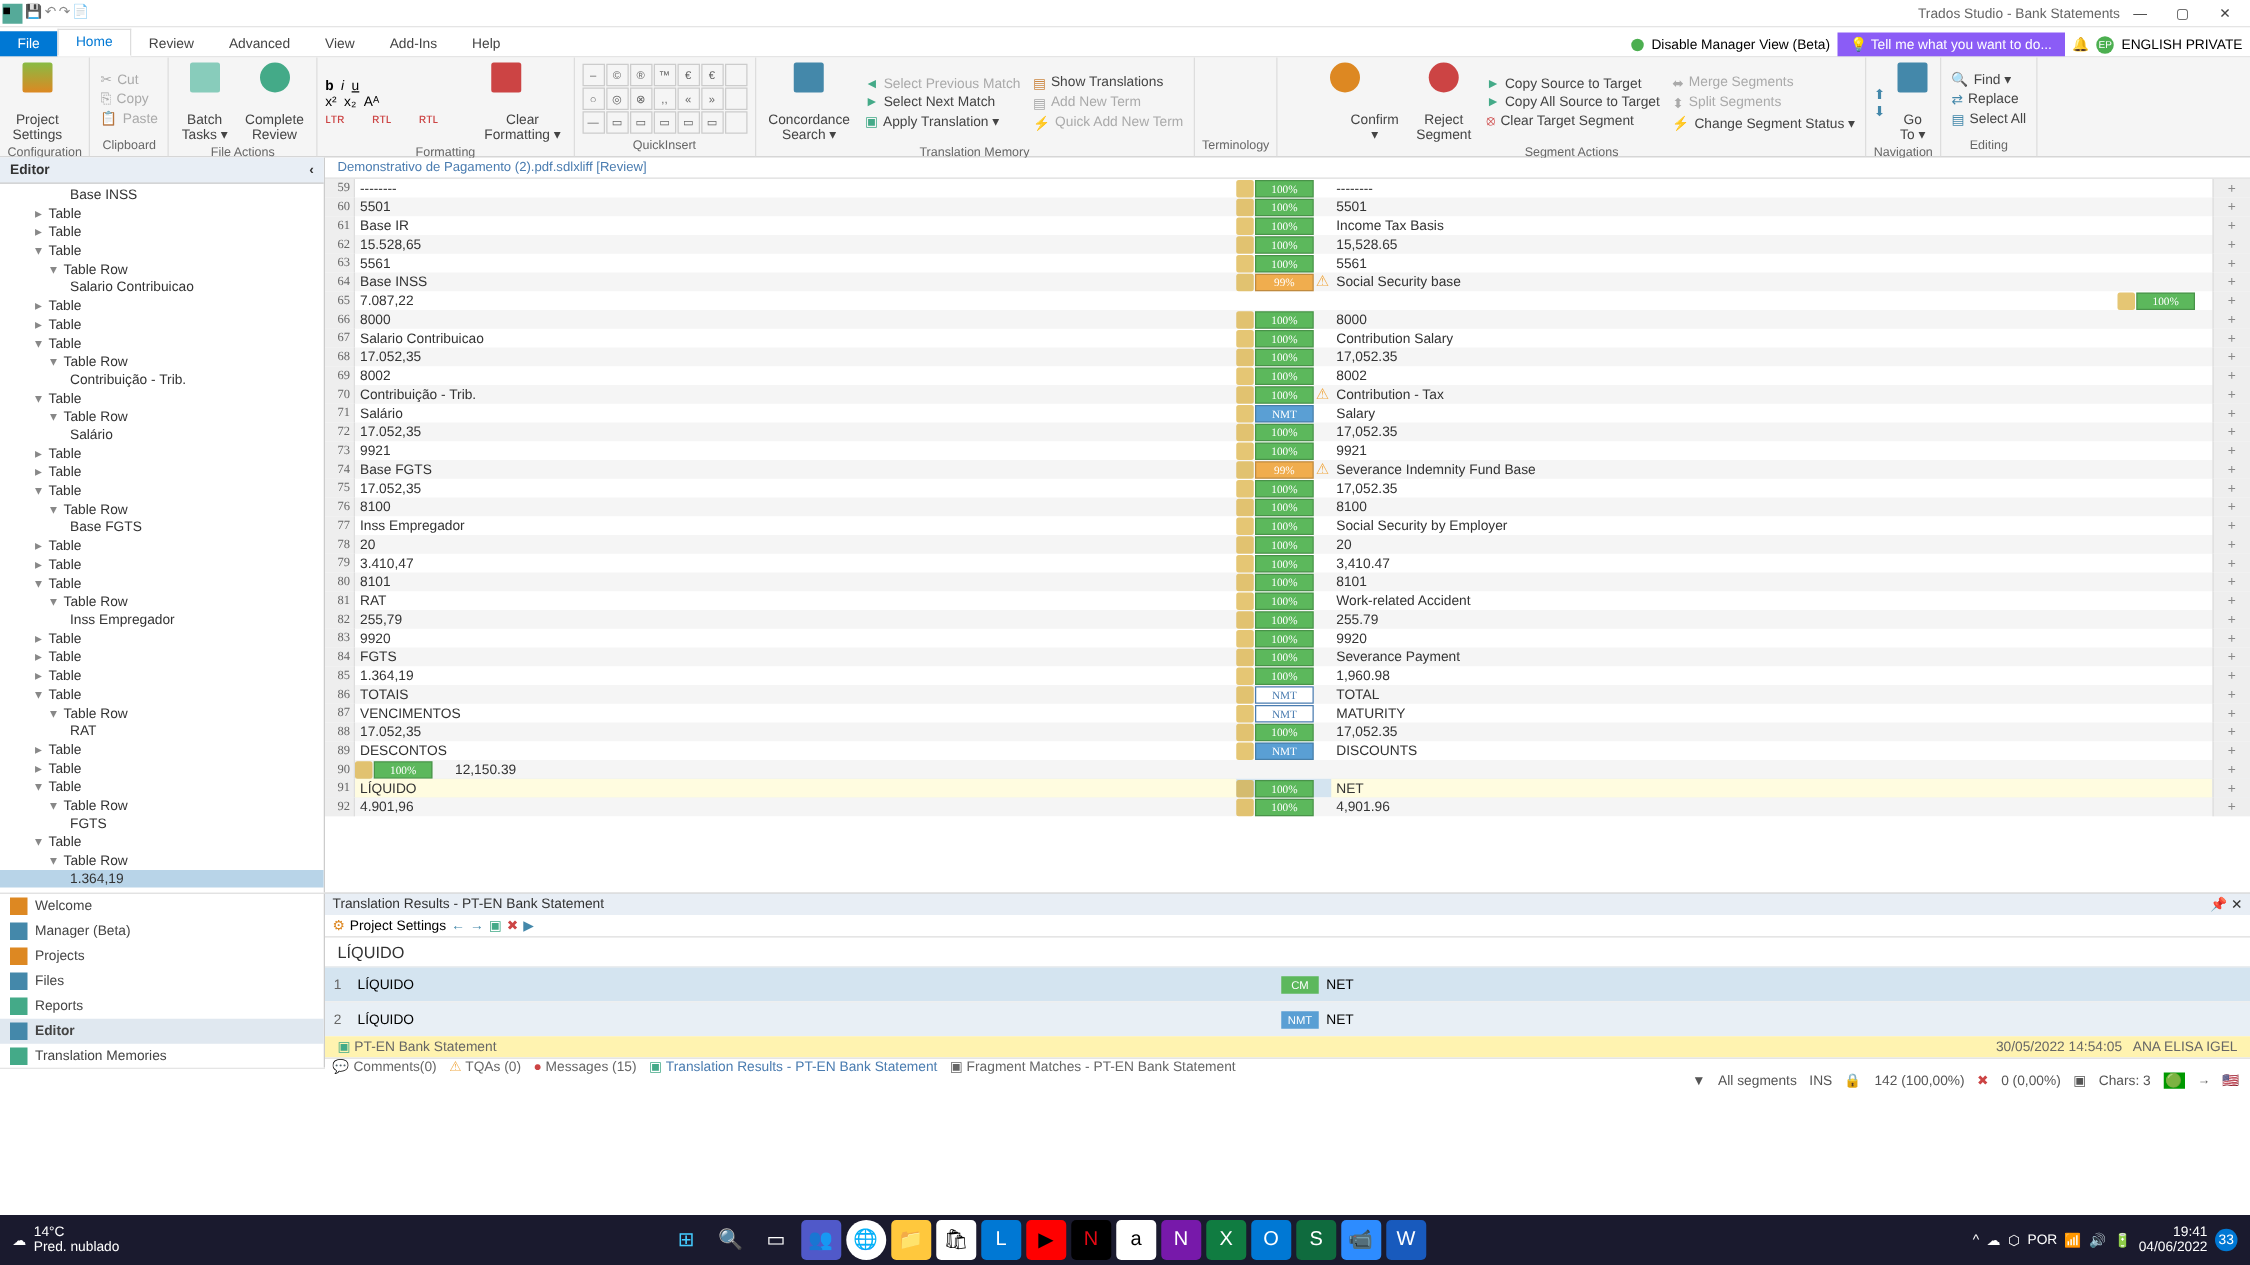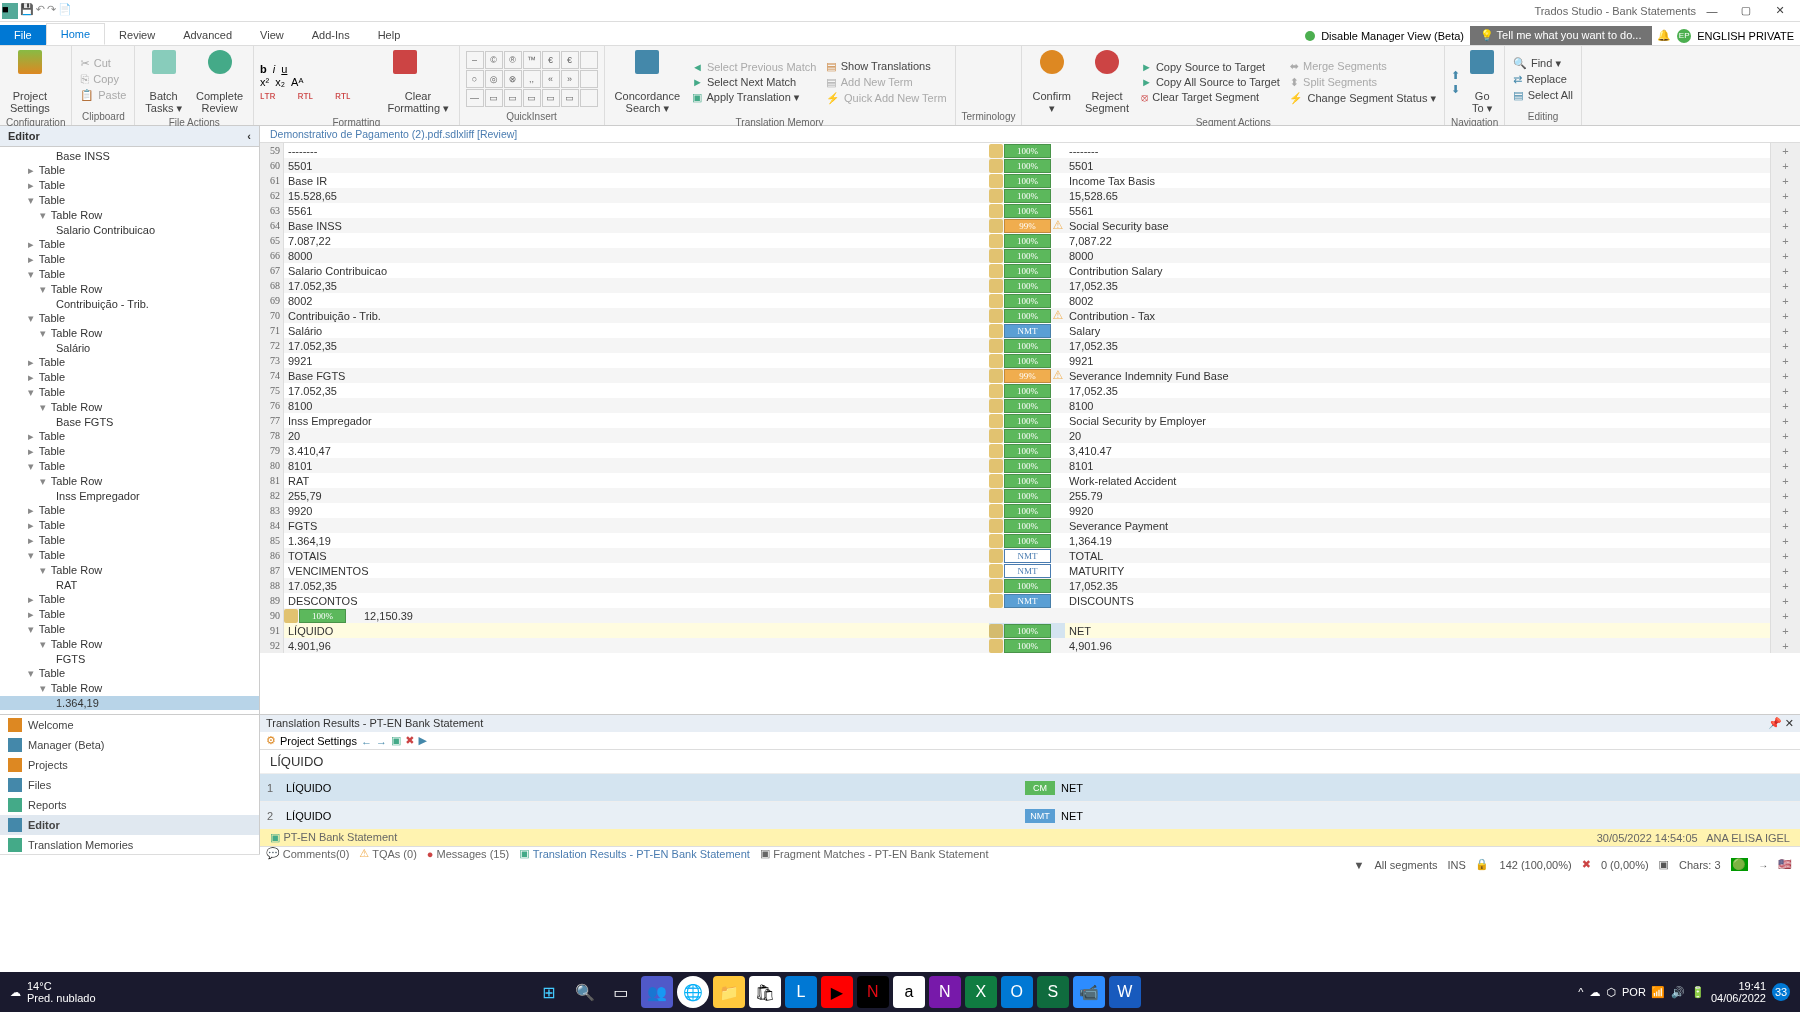--- a/index.html
+++ b/index.html
@@ -14,21 +14,21 @@
 .win-btn { width: 32px; height: 16px; display: flex; align-items: center; justify-content: center; color: #444; }
 .win-btn.close { background: #fff; }
 
 
 .menubar { height: 24px; background: #fff; display: flex; align-items: flex-end; border-bottom: 1px solid #ddd; }
 .menutab { padding: 4px 14px; color: #444; cursor: pointer; }
 .menutab.file { background: #0078d4; color: #fff; }
 .menutab.active { background: #fff; border: 1px solid #ddd; border-bottom: 1px solid #fff; color: #0078d4; }
 .menubar-right { margin-left: auto; display: flex; align-items: center; gap: 6px; padding-right: 6px; }
 .toggle { width: 10px; height: 10px; border-radius: 50%; background: #4caf50; }
-.tellme { background: #737373; color: #fff; padding: 3px 10px; }
+.tellme { background: #8b5cf6; color: #fff; padding: 3px 10px; }
 .lang-badge { background: #4caf50; color: #fff; border-radius: 50%; width: 14px; height: 14px; display: inline-flex; align-items: center; justify-content: center; font-size: 8px; }
 
 
 .ribbon { height: 80px; background: #f5f5f5; display: flex; border-bottom: 1px solid #ccc; }
 .ribbon-group { border-right: 1px solid #ddd; padding: 2px 6px; display: flex; flex-direction: column; }
 .ribbon-group-body { flex: 1; display: flex; align-items: center; gap: 6px; }
 .ribbon-group-label { text-align: center; color: #666; font-size: 10px; padding: 1px 0; }
 .rbtn-lg { display: flex; flex-direction: column; align-items: center; gap: 16px; padding: 2px 4px; color: #444; text-align: center; line-height: 1.1; }
 .rbtn-lg .ricon { width: 24px; height: 24px; background: #d4a017; border-radius: 2px; }
 .rbtn-sm { display: flex; align-items: center; gap: 4px; color: #444; padding: 1px 2px; white-space: nowrap; font-size: 10.5px; }
@@ -287,21 +287,21 @@
     <div class="ribbon-group-label">Translation Memory</div>
   </div>
   <div class="ribbon-group" style="min-width:60px;">
     <div class="ribbon-group-body"></div>
     <div class="ribbon-group-label">Terminology</div>
   </div>
   <div class="ribbon-group">
     <div class="ribbon-group-body">
       <div class="rbtn-lg">
           <div class="ricon" style="background:#d82;border-radius:50%;"></div>
-          <span style="white-space:pre;">Confirm
+          <span style="white-space:pre;margin-left:48px;">Confirm
 ▾</span>
         </div>
       <div class="rbtn-lg">
           <div class="ricon" style="background:#c44;border-radius:50%;"></div>
           <span style="white-space:pre;">Reject
 Segment</span>
         </div>
       <div class="rcol">
         <div class="rbtn-sm">
             <span style="color:#4a8;">►</span>
@@ -485,21 +485,20 @@
           <div class="seg-end">+</div>
         </div>
         <div class="seg-row">
           <div class="seg-num">65</div>
           <div class="seg-src">7.087,22</div>
           <div class="seg-status">
             <div class="seg-lock"></div>
             <div class="seg-badge badge-100">100%</div>
           </div>
           <div class="seg-warn"></div>
-          <div class="seg-tgt">7,087.22</div>
           <div class="seg-end">+</div>
         </div>
         <div class="seg-row">
           <div class="seg-num">66</div>
           <div class="seg-src">8000</div>
           <div class="seg-status">
             <div class="seg-lock"></div>
             <div class="seg-badge badge-100">100%</div>
           </div>
           <div class="seg-warn"></div>
@@ -705,21 +704,21 @@
           <div class="seg-end">+</div>
         </div>
         <div class="seg-row">
           <div class="seg-num">85</div>
           <div class="seg-src">1.364,19</div>
           <div class="seg-status">
             <div class="seg-lock"></div>
             <div class="seg-badge badge-100">100%</div>
           </div>
           <div class="seg-warn"></div>
-          <div class="seg-tgt">1,364.19</div>
+          <div class="seg-tgt">1,960.98</div>
           <div class="seg-end">+</div>
         </div>
         <div class="seg-row" style="font-size: 14px;">
           <div class="seg-num">86</div>
           <div class="seg-src">TOTAIS</div>
           <div class="seg-status">
             <div class="seg-lock"></div>
             <div class="seg-badge badge-nmt">NMT</div>
           </div>
           <div class="seg-warn"></div>

